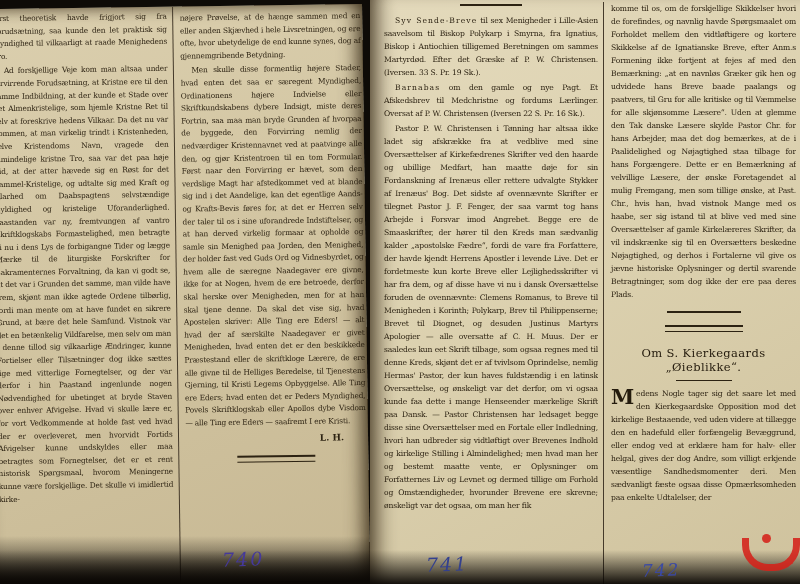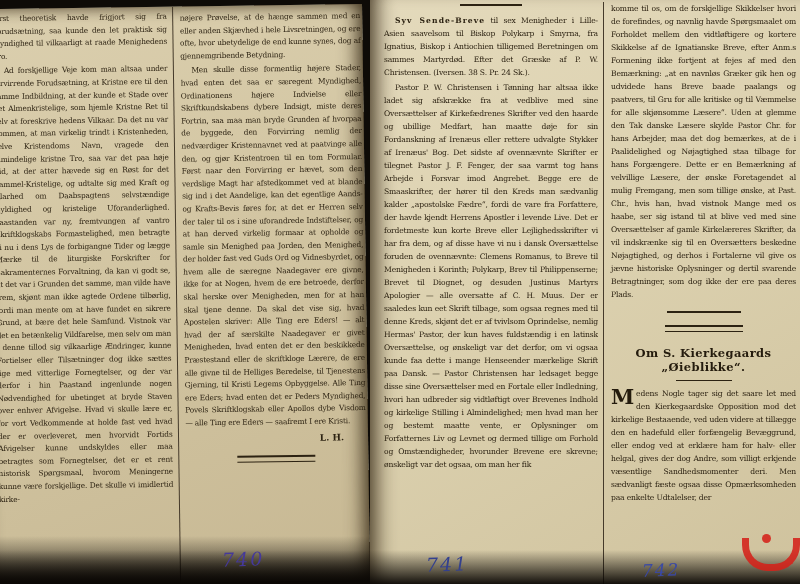--- a/index.html
+++ b/index.html
@@ -12,28 +12,28 @@
       box-shadow:inset -14px 0 18px -8px rgba(45,32,14,.8), inset 0 10px 14px -8px rgba(45,32,14,.5);}
   .paper-right{left:370px;top:-4px;width:434px;height:592px;
       background:linear-gradient(150deg,#e4dabc 0%,#dbd0ae 50%,#cfc29d 100%);
       box-shadow:inset 16px 0 20px -10px rgba(45,32,14,.85);}
   .cols{display:flex;height:100%;}
   .vrule{width:1px;background:#453a2a;margin:0 5px;}
   .txt{font-size:7.4px;line-height:12.6px;text-align:justify;color:#2c2212;
        letter-spacing:-0.15px;margin:0 0 2px 0;}
   .indent{text-indent:11px;}
   .paper-right .txt{font-size:7.6px;line-height:13px;}
-  .etitle{font-weight:bold;letter-spacing:1.1px;}
+  .etitle{font-weight:normal;letter-spacing:1.1px;}
   .sig{font-size:9px;font-weight:bold;color:#2c2212;text-align:right;margin:4px 22px 0 0;}
   .rule{height:2px;background:#2c2212;width:74px;margin:10px auto;}
   .rule-double{height:4px;border-top:2px solid #2c2212;border-bottom:1px solid #2c2212;
        background:transparent;width:78px;margin:12px auto;}
   .rule-thin{height:1px;background:#2c2212;width:56px;margin:6px auto;}
   .toprule{height:2px;background:#2c2212;width:62px;margin:2px auto 8px auto;}
-  .heading{font-size:11.5px;font-weight:bold;text-align:center;color:#241b0d;
+  .heading{font-size:11.5px;font-weight:normal;text-align:center;color:#241b0d;
        letter-spacing:.4px;margin:14px 0 4px 0;}
   .dropcap{float:left;font-size:21px;line-height:17px;font-weight:bold;margin:1px 2px 0 0;color:#241b0d;}
   .hand{position:absolute;font-style:italic;font-size:19px;letter-spacing:2px;z-index:6;
        transform:rotate(-2deg);}
   .hand-740{left:222px;top:548px;color:#45399a;}
   .hand-741{left:426px;top:553px;color:#33408e;}
   .hand-742{left:642px;top:560px;color:#3a49a5;font-size:17px;}
   .stamp{position:absolute;right:2px;bottom:10px;width:62px;height:54px;z-index:7;opacity:.88;}
   .stamp .bowl{position:absolute;left:6px;top:18px;width:44px;height:26px;
        border:7px solid #d5221a;border-top:none;border-radius:0 0 26px 26px;}
@@ -60,21 +60,22 @@
       <p class="sig">L. H.</p>
       <div class="rule-double"></div>
     </div>
   </div>
 </div>
 
 <div class="paper paper-right">
   <div class="cols" style="padding:6px 8px 0 14px;">
     <div class="col" style="width:214px;">
       <div class="toprule"></div>
-      <p class="txt indent"><span class="etitle">Syv Sende-Breve</span><span> til sex Menigheder i Lille-Asien saavelsom til Biskop Polykarp i Smyrna, fra Ignatius, Biskop i Antiochien tilligemed Beretningen om sammes Martyrdød. Efter det Græske af P. W. Christensen. (Iversen. 38 S. Pr. 24 Sk.).</span></p>
+      <p class="txt indent"><span class="etitle">Syv Sende-Breve</span><span> til sex Menigheder i Lille-Asien saavelsom til Biskop Polykarp i Smyrna, fra Ignatius, Biskop i Antiochien tilligemed Beretningen om sammes Martyrdød. Efter det Græske af P. W. Christensen. (Iversen. 33 S. Pr. 19 Sk.).</span></p>
+      <p class="txt indent"><span class="etitle">Barnabas</span><span> om den gamle og nye Pagt. Et Afskedsbrev til Medchristne og fordums Lærlinger. Oversat af P. W. Christensen (Iversen 22 S. Pr. 16 Sk.).</span></p>
       <p class="txt indent">Pastor P. W. Christensen i Tønning har altsaa ikke ladet sig afskrække fra at vedblive med sine Oversættelser af Kirkefædrenes Skrifter ved den haarde og ubillige Medfart, han maatte døje for sin Fordanskning af Irenæus eller rettere udvalgte Stykker af Irenæus' Bog. Det sidste af ovennævnte Skrifter er tilegnet Pastor J. F. Fenger, der saa varmt tog hans Arbejde i Forsvar imod Angrebet. Begge ere de Smaaskrifter, der hører til den Kreds man sædvanlig kalder „apostolske Fædre“, fordi de vare fra Forfattere, der havde kjendt Herrens Apostler i levende Live. Det er fordetmeste kun korte Breve eller Lejlighedsskrifter vi har fra dem, og af disse have vi nu i dansk Oversættelse foruden de ovennævnte: Clemens Romanus, to Breve til Menigheden i Korinth; Polykarp, Brev til Philippenserne; Brevet til Diognet, og desuden Justinus Martyrs Apologier — alle oversatte af C. H. Muus. Der er saaledes kun eet Skrift tilbage, som ogsaa regnes med til denne Kreds, skjønt det er af tvivlsom Oprindelse, nemlig Hermas' Pastor, der kun haves fuldstændig i en latinsk Oversættelse, og ønskeligt var det derfor, om vi ogsaa kunde faa dette i mange Henseender mærkelige Skrift paa Dansk. — Pastor Christensen har ledsaget begge disse sine Oversættelser med en Fortale eller Indledning, hvori han udbreder sig vidtløftigt over Brevenes Indhold og kirkelige Stilling i Almindelighed; men hvad man her og bestemt maatte vente, er Oplysninger om Forfatternes Liv og Levnet og dermed tillige om Forhold og Omstændigheder, hvorunder Brevene ere skrevne; ønskeligt var det ogsaa, om man her fik</p>
     </div>
     <div class="vrule"></div>
     <div class="col" style="flex:1;padding-left:2px;">
       <p class="txt">komme til os, om de forskjellige Skikkelser hvori de forefindes, og navnlig havde Spørgsmaalet om Forholdet mellem den vidtløftigere og kortere Skikkelse af de Ignatianske Breve, efter Anm.s Formening ikke fortjent at fejes af med den Bemærkning: „at en navnløs Græker gik hen og udvidede hans Breve baade paalangs og paatvers, til Gru for alle kritiske og til Væmmelse for alle skjønsomme Læsere“. Uden at glemme den Tak danske Læsere skylde Pastor Chr. for hans Arbejder, maa det dog bemærkes, at de i Paalidelighed og Nøjagtighed staa tilbage for hans Forgængere. Dette er en Bemærkning af velvillige Læsere, der ønske Foretagendet al mulig Fremgang, men som tillige ønske, at Past. Chr., hvis han, hvad vistnok Mange med os haabe, ser sig istand til at blive ved med sine Oversættelser af gamle Kirkelæreres Skrifter, da vil indskrænke sig til en Oversætters beskedne Nøjagtighed, og derhos i Fortalerne vil give os jævne historiske Oplysninger og dertil svarende Betragtninger, som dog ikke der ere paa deres Plads.</p>
       <div class="rule"></div>
       <div class="rule-double"></div>
       <h2 class="heading">Om S. Kierkegaards „Øieblikke“.</h2>
       <div class="rule-thin"></div>
       <p class="txt"><span class="dropcap">M</span><span>edens Nogle tager sig det saare let med den Kierkegaardske Opposition mod det kirkelige Bestaaende, ved uden videre at tillægge den en hadefuld eller forfængelig Bevæggrund, eller endog ved at erklære ham for halv- eller helgal, gives der dog Andre, som villigt erkjende væsentlige Sandhedsmomenter deri. Men sædvanligt fæste ogsaa disse Opmærksomheden paa enkelte Udtalelser, der</span></p>

